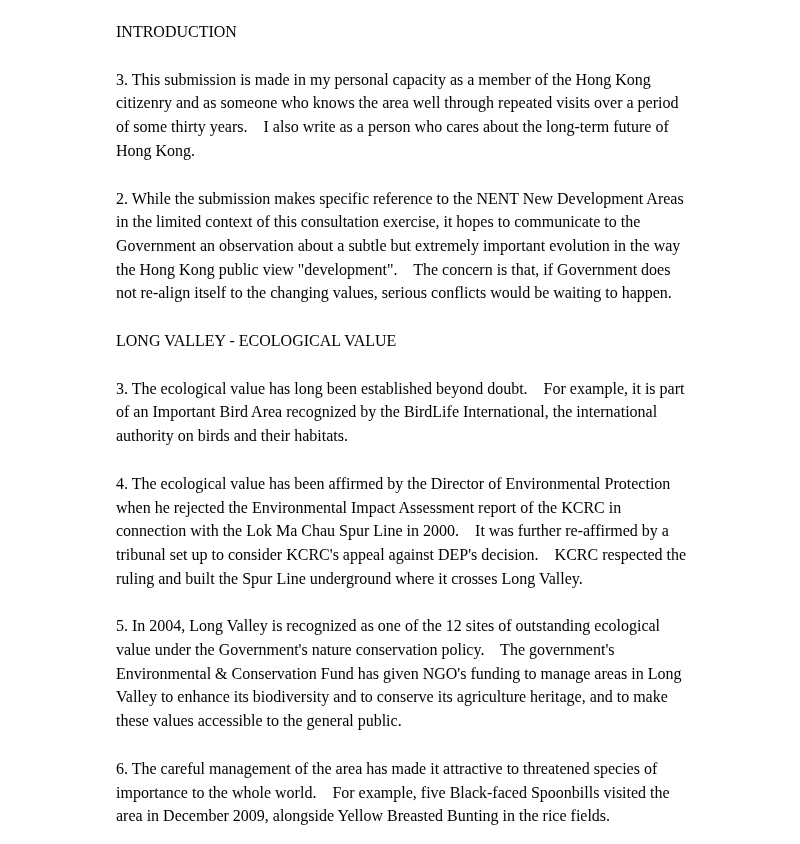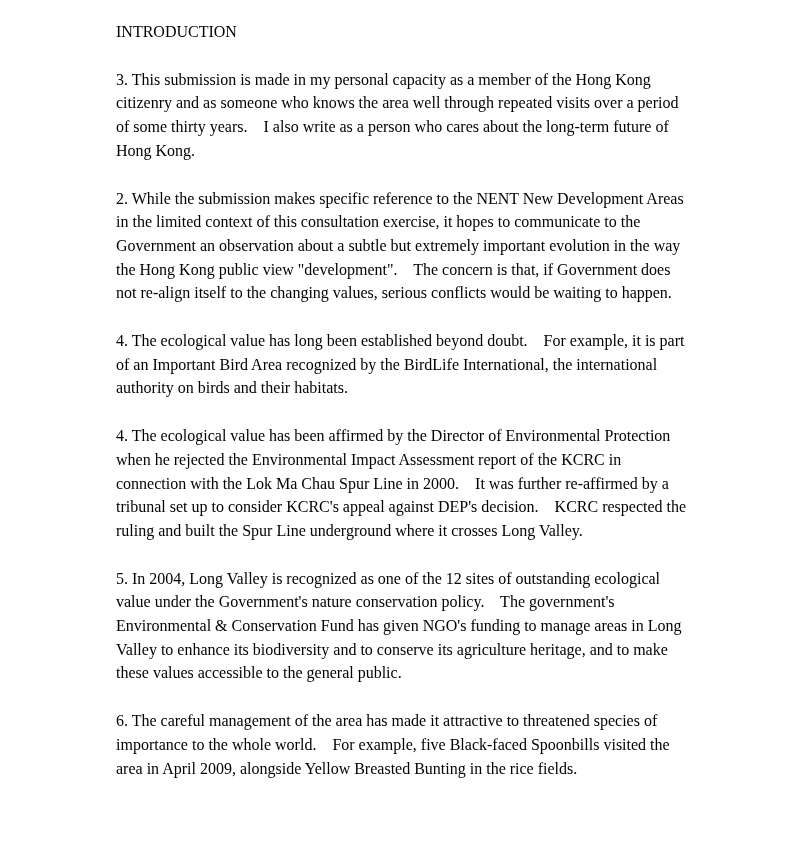--- a/index.html
+++ b/index.html
@@ -44,34 +44,35 @@
 citizenry and as someone who knows the area well through repeated visits over a period
 of some thirty years.    I also write as a person who cares about the long-term future of
 Hong Kong.</div>
 
     <div class="block">2. While the submission makes specific reference to the NENT New Development Areas
 in the limited context of this consultation exercise, it hopes to communicate to the
 Government an observation about a subtle but extremely important evolution in the way
 the Hong Kong public view "development".    The concern is that, if Government does
 not re-align itself to the changing values, serious conflicts would be waiting to happen.</div>
 
+    <div class="block heading">LONG VALLEY - ECOLOGICAL VALUE</div>
 
-    <div class="block">4. The ecological value has long been established beyond doubt.    For example, it is part
+    <div class="block">3. The ecological value has long been established beyond doubt.    For example, it is part
 of an Important Bird Area recognized by the BirdLife International, the international
 authority on birds and their habitats.</div>
 
     <div class="block">4. The ecological value has been affirmed by the Director of Environmental Protection
 when he rejected the Environmental Impact Assessment report of the KCRC in
 connection with the Lok Ma Chau Spur Line in 2000.    It was further re-affirmed by a
 tribunal set up to consider KCRC's appeal against DEP's decision.    KCRC respected the
 ruling and built the Spur Line underground where it crosses Long Valley.</div>
 
     <div class="block">5. In 2004, Long Valley is recognized as one of the 12 sites of outstanding ecological
 value under the Government's nature conservation policy.    The government's
 Environmental &amp; Conservation Fund has given NGO's funding to manage areas in Long
 Valley to enhance its biodiversity and to conserve its agriculture heritage, and to make
 these values accessible to the general public.</div>
 
     <div class="block">6. The careful management of the area has made it attractive to threatened species of
 importance to the whole world.    For example, five Black-faced Spoonbills visited the
-area in April 2009, alongside Yellow Breasted Bunting in the rice fields.</div>
+area in December 2009, alongside Yellow Breasted Bunting in the rice fields.</div>
   </div>
 </div>
 
 </body></html>

